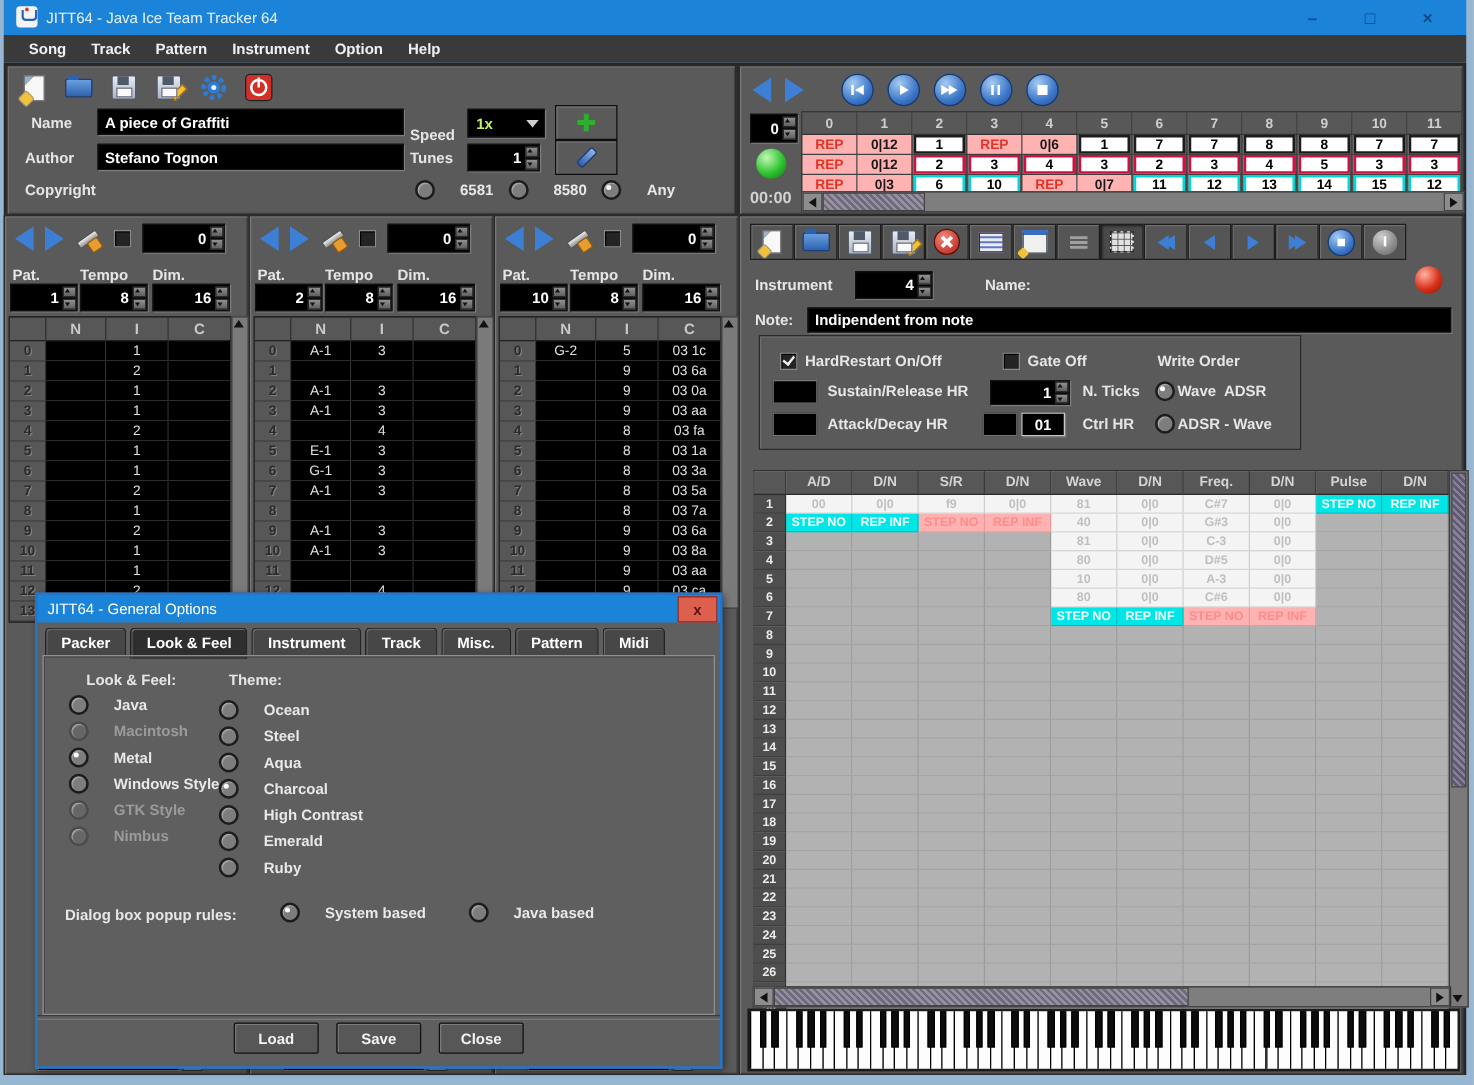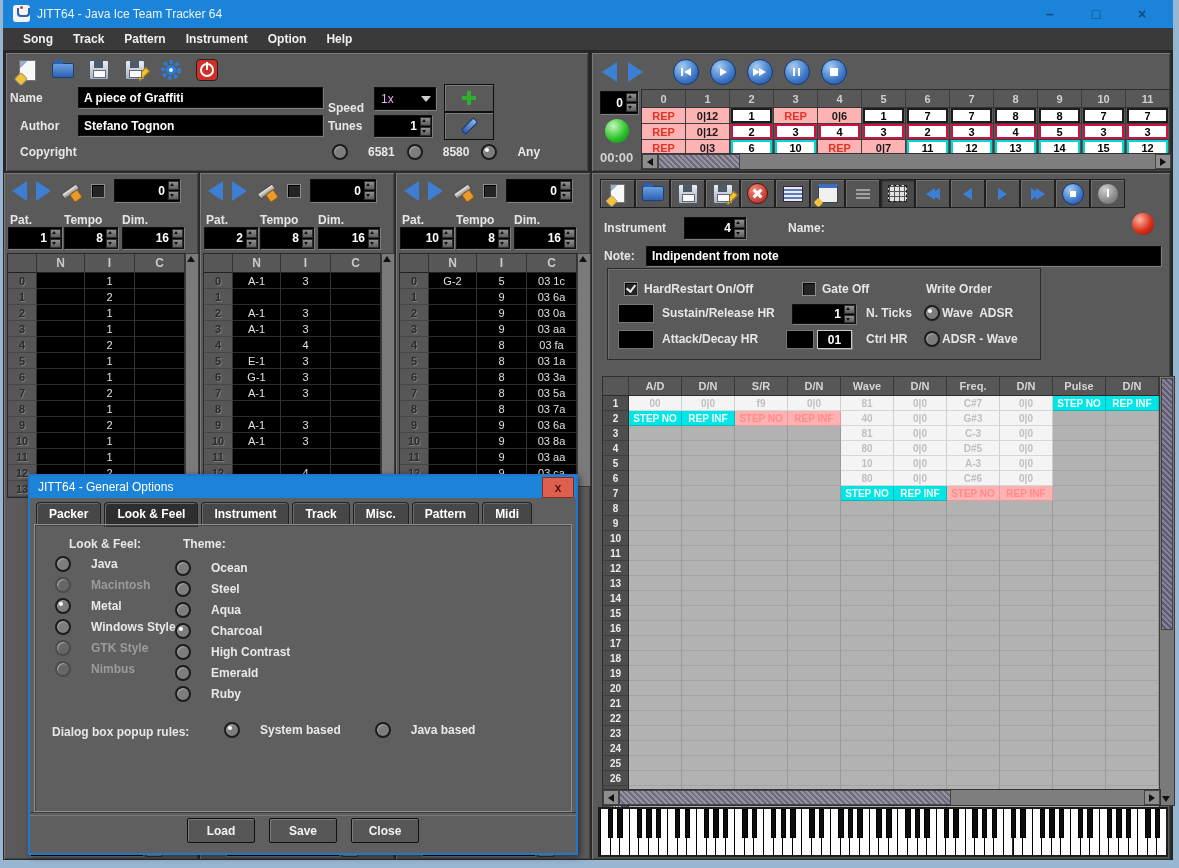--- a/index.html
+++ b/index.html
@@ -183,28 +183,28 @@
   #theme-label{position:absolute;left:148px;top:12px;}
   #lf-list{position:absolute;left:20px;top:28px;display:flex;flex-direction:column;gap:0px;}
   #lf-list .rgroup-item{height:21px;}
   #theme-list{position:absolute;left:140px;top:32px;display:flex;flex-direction:column;}
   #popup-label{position:absolute;left:17px;top:200px;}
   #popup-list{position:absolute;left:189px;top:194px;display:flex;gap:34px;}
   #dlg-buttons{position:absolute;left:0;right:0;top:342px;display:flex;justify-content:center;gap:14px;}
   .dlg-btn{width:66px;height:23px;background:#575757;border:1px solid #101010;box-shadow:inset 1px 1px 0 #7b7b7b;color:#f2f2f2;font-weight:bold;font-size:12px;display:flex;align-items:center;justify-content:center;border-radius:2px;}
   #dlg-sep{position:absolute;left:0;right:0;top:336px;height:2px;border-top:1px solid #3a3a3a;border-bottom:1px solid #7a7a7a;}
   
-  #name-label{position:absolute;left:4px;top:38px;}
+  #name-label{position:absolute;left:19px;top:38px;}
   #name-field{left:72px;top:34px;width:238px;height:19px;}
   #author-label{position:absolute;left:14px;top:66px;}
   #author-field{left:72px;top:62px;width:238px;height:19px;}
   #copy-label{position:absolute;left:14px;top:92px;}
   #copy-field{left:72px;top:88px;width:238px;height:19px;}
   #speed-label{position:absolute;left:322px;top:48px;}
-  #speed-dd{position:absolute;left:368px;top:34px;width:54px;height:21px;background:#000;border:1px solid #111;box-shadow:1px 1px 0 #7d7d7d;color:#f0abfc;font-weight:normal;font-size:12px;display:flex;align-items:center;padding-left:6px;}
+  #speed-dd{position:absolute;left:368px;top:34px;width:54px;height:21px;background:#000;border:1px solid #111;box-shadow:1px 1px 0 #7d7d7d;color:#bef264;font-weight:bold;font-size:12px;display:flex;align-items:center;padding-left:6px;}
   #speed-dd .dda{position:absolute;right:4px;top:8px;border-left:5px solid transparent;border-right:5px solid transparent;border-top:6px solid #cfcfcf;}
   #plus-btn{position:absolute;left:438px;top:31px;width:48px;height:26px;background:#5a5a5a;border:1px solid #0e0e0e;box-shadow:inset 1px 1px 0 #7d7d7d;display:flex;align-items:center;justify-content:center;}
   .ic-plus{width:14px;height:14px;position:relative;}
   .ic-plus::before{content:"";position:absolute;left:5px;top:0;width:4px;height:14px;background:#2fae2f;}
   .ic-plus::after{content:"";position:absolute;left:0;top:5px;width:14px;height:4px;background:#2fae2f;}
   #tunes-label{position:absolute;left:322px;top:66px;}
   #tunes-spin{left:368px;top:62px;width:56px;height:20px;}
   #pen-btn{position:absolute;left:438px;top:59px;width:48px;height:26px;background:#5a5a5a;border:1px solid #0e0e0e;box-shadow:inset 1px 1px 0 #7d7d7d;display:flex;align-items:center;justify-content:center;}
   .ic-pen{width:5px;height:16px;background:linear-gradient(#8fb4e8,#2d5fb0);border:1px solid #1a3c78;transform:rotate(45deg);border-radius:2px;}
   #sid-list{position:absolute;left:326px;top:88px;display:flex;gap:12px;}

